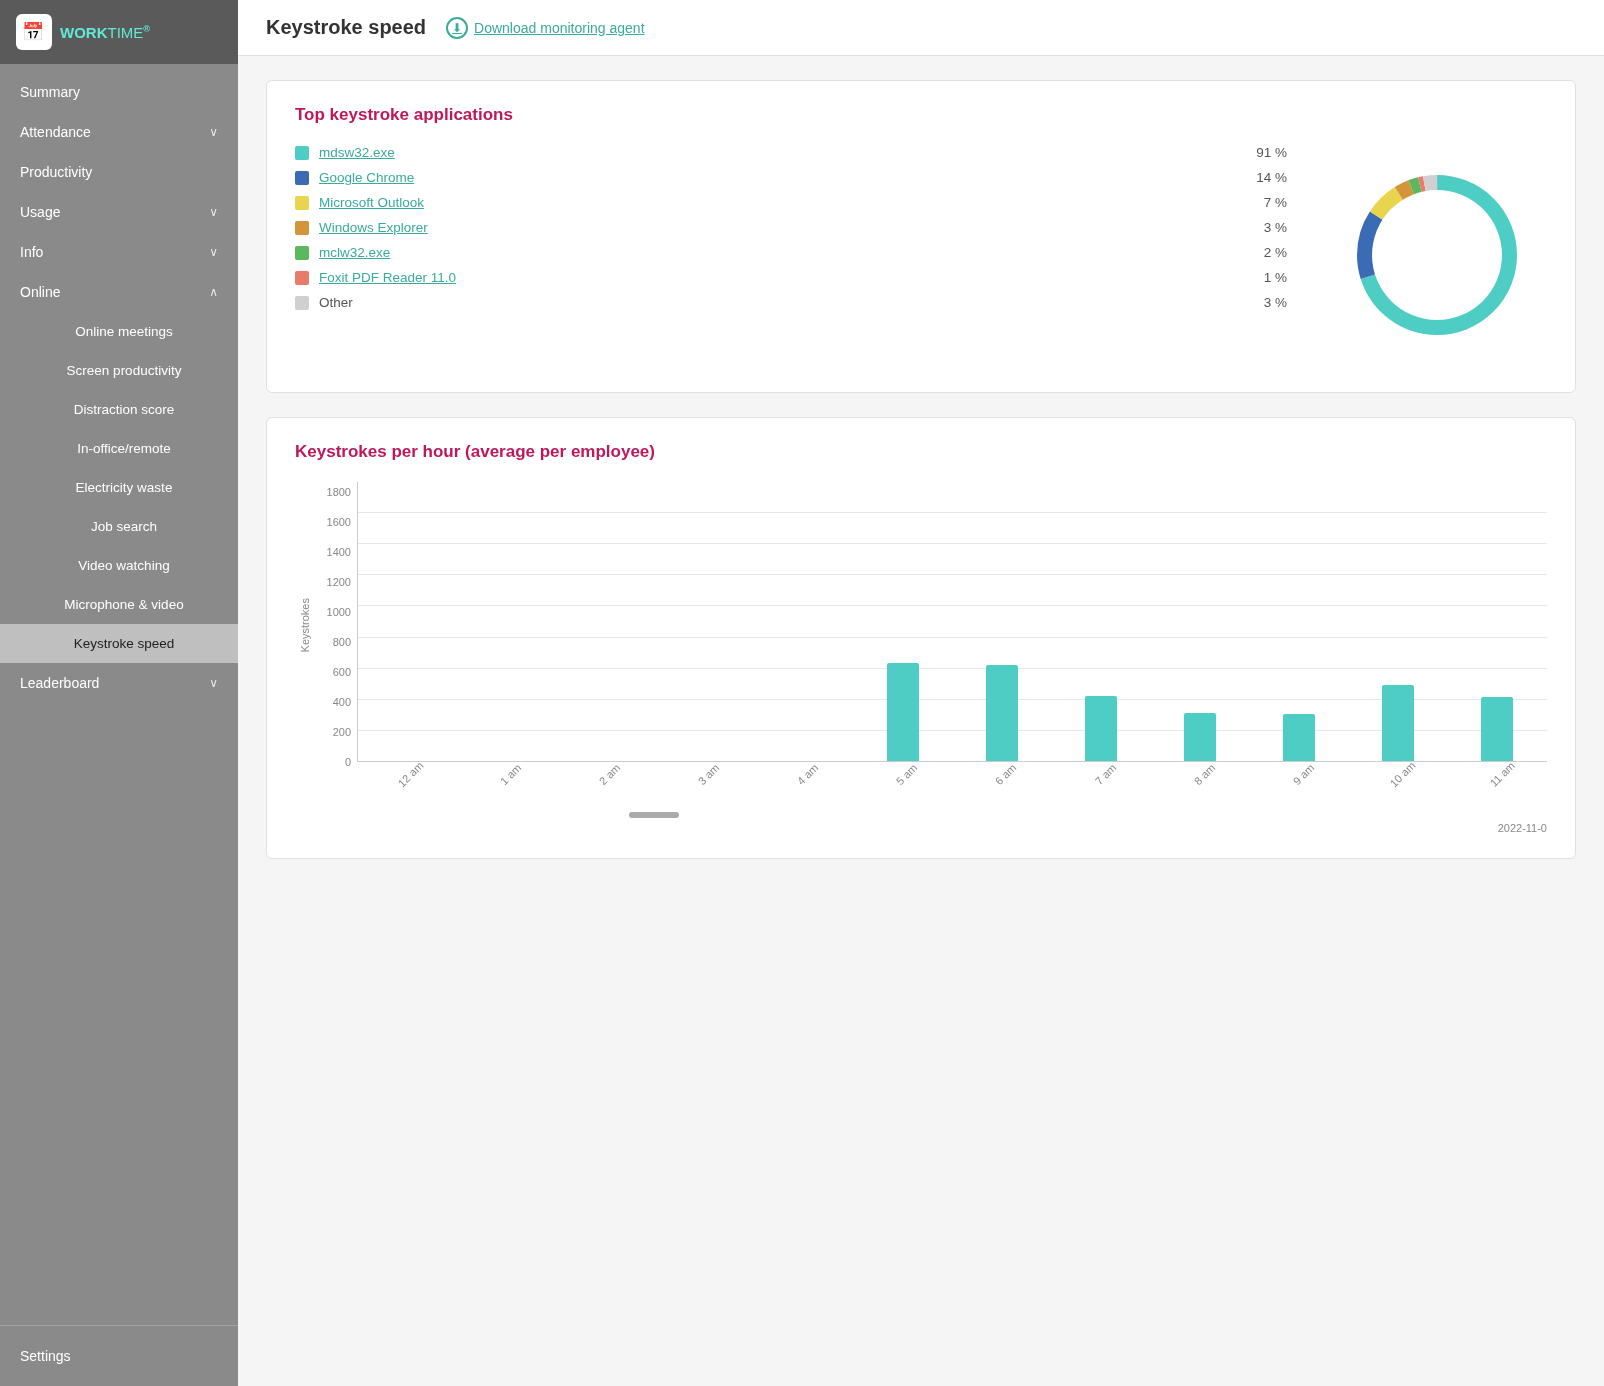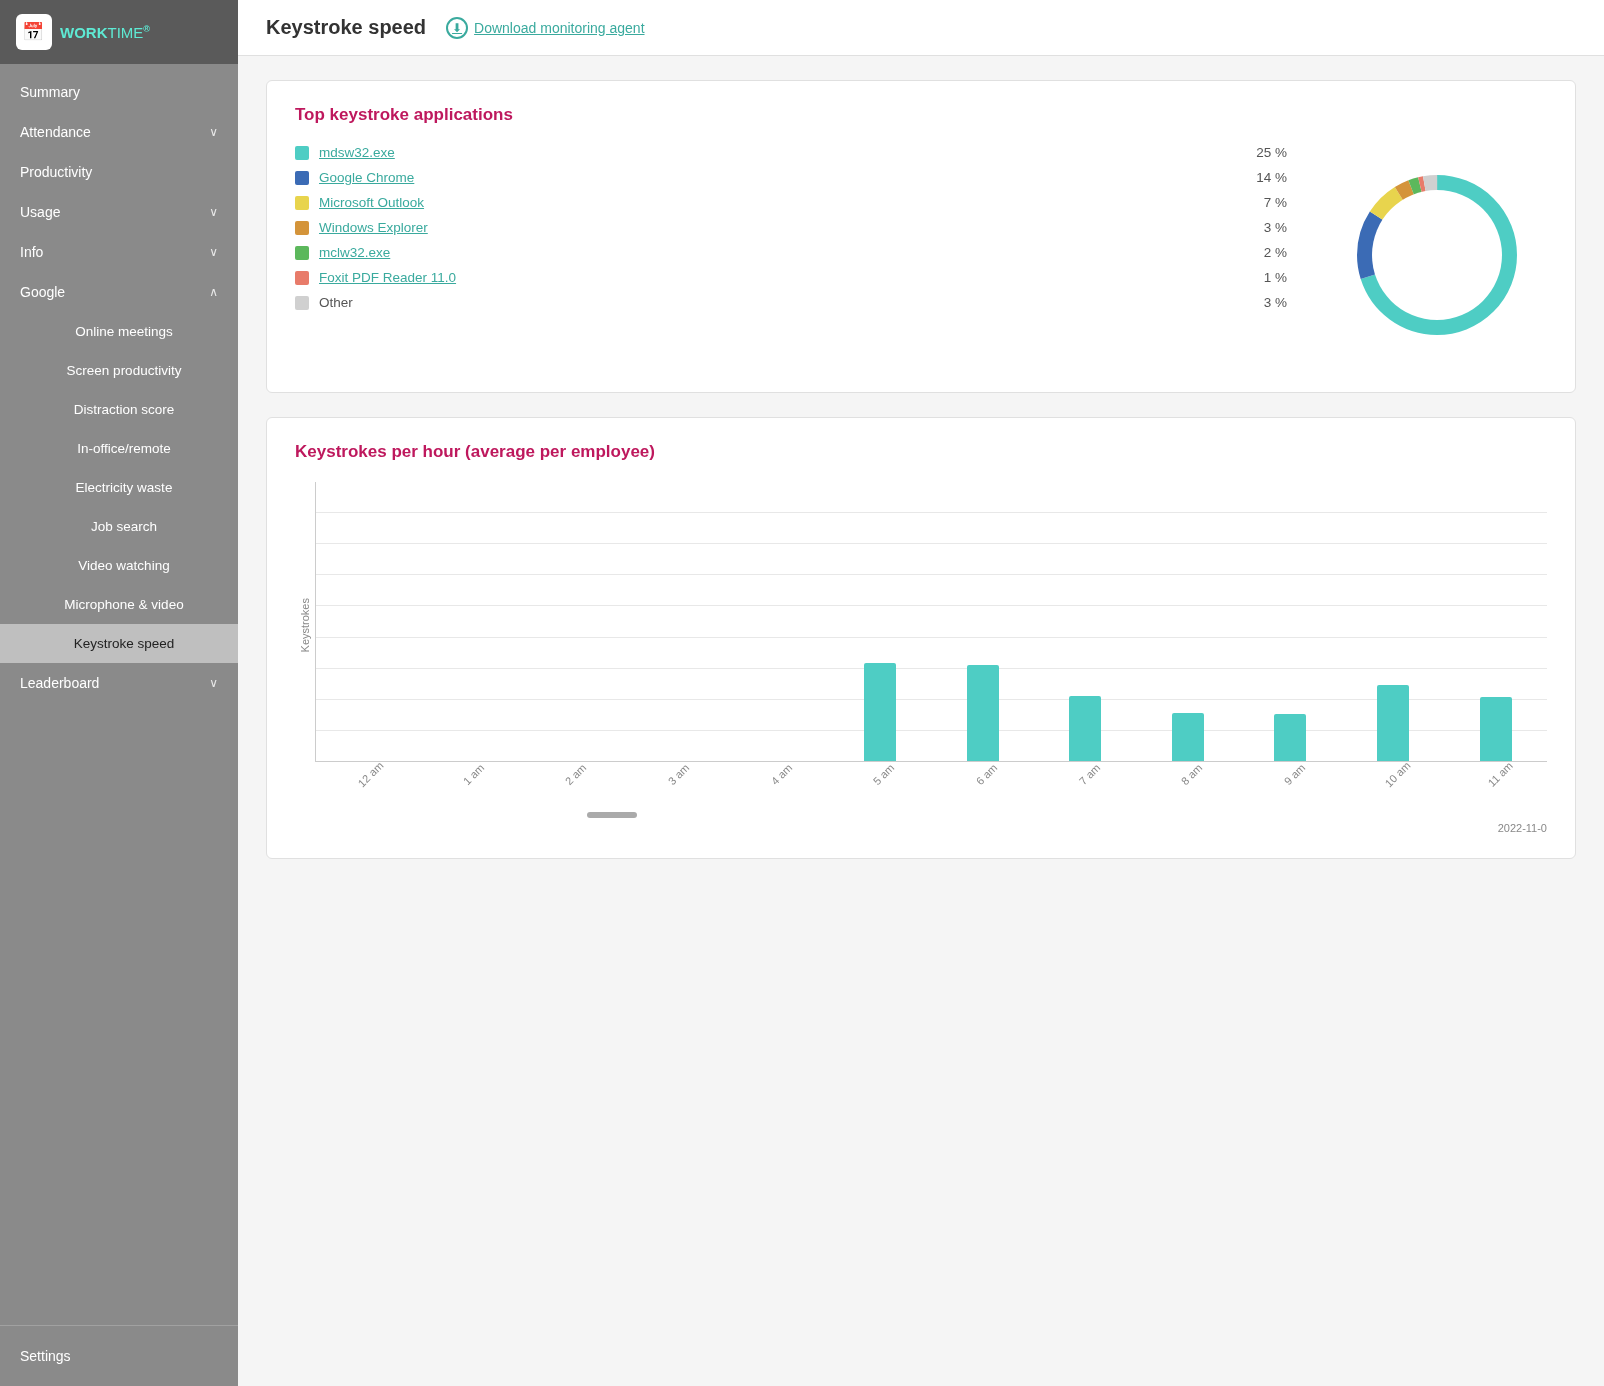--- a/index.html
+++ b/index.html
@@ -257,21 +257,21 @@
       <span>Usage</span>
       <span class="chevron chevron-down"></span>
     </div>
 
     <div class="nav-item">
       <span>Info</span>
       <span class="chevron chevron-down"></span>
     </div>
 
     <div class="nav-item">
-      <span>Google</span>
+      <span>Online</span>
       <span class="chevron chevron-up"></span>
     </div>
 
     <div class="nav-item sub-item">
       <span>Online meetings</span>
     </div>
     <div class="nav-item sub-item">
       <span>Screen productivity</span>
     </div>
     <div class="nav-item sub-item">
@@ -321,21 +321,21 @@
 
   <div class="main-content">
 
     <div class="card">
       <div class="card-title">Top keystroke applications</div>
       <div class="donut-section">
         <div class="legend" id="legend-container">
             <div class="legend-item">
               <div class="legend-color" style="background: rgb(78, 205, 196);"></div>
               <span class="legend-label">mdsw32.exe</span>
-              <span class="legend-pct">25 %</span>
+              <span class="legend-pct">91 %</span>
             </div>
             <div class="legend-item">
               <div class="legend-color" style="background: rgb(59, 107, 181);"></div>
               <span class="legend-label">Google Chrome</span>
               <span class="legend-pct">14 %</span>
             </div>
             <div class="legend-item">
               <div class="legend-color" style="background: rgb(232, 212, 77);"></div>
               <span class="legend-label">Microsoft Outlook</span>
               <span class="legend-pct">7 %</span>
@@ -380,20 +380,32 @@
 
     <div class="card">
       <div class="card-title">Keystrokes per hour (average per employee)</div>
 
       <div style="display:flex; align-items:stretch;">
 
         <div style="display:flex;align-items:center;justify-content:center;width:20px;padding-bottom:50px;">
           <span style="writing-mode:vertical-rl;transform:rotate(180deg);font-size:11px;color:#888;white-space:nowrap;">Keystrokes</span>
         </div>
 
+        <div class="y-axis" id="y-ticks-container">
+            <div style="font-size: 11px; color: rgb(136, 136, 136); text-align: right; padding-right: 6px;">1800</div>
+            <div style="font-size: 11px; color: rgb(136, 136, 136); text-align: right; padding-right: 6px;">1600</div>
+            <div style="font-size: 11px; color: rgb(136, 136, 136); text-align: right; padding-right: 6px;">1400</div>
+            <div style="font-size: 11px; color: rgb(136, 136, 136); text-align: right; padding-right: 6px;">1200</div>
+            <div style="font-size: 11px; color: rgb(136, 136, 136); text-align: right; padding-right: 6px;">1000</div>
+            <div style="font-size: 11px; color: rgb(136, 136, 136); text-align: right; padding-right: 6px;">800</div>
+            <div style="font-size: 11px; color: rgb(136, 136, 136); text-align: right; padding-right: 6px;">600</div>
+            <div style="font-size: 11px; color: rgb(136, 136, 136); text-align: right; padding-right: 6px;">400</div>
+            <div style="font-size: 11px; color: rgb(136, 136, 136); text-align: right; padding-right: 6px;">200</div>
+            <div style="font-size: 11px; color: rgb(136, 136, 136); text-align: right; padding-right: 6px;">0</div>
+          </div>
 
         <div style="flex:1;overflow-x:auto;">
           <div style="position:relative;">
             <div class="bars-container" id="bars-container">
                 <div class="bar-col">
                   <div class="bar" style="height: 0px;"></div>
                 </div>
                 <div class="bar-col">
                   <div class="bar" style="height: 0px;"></div>
                 </div>

